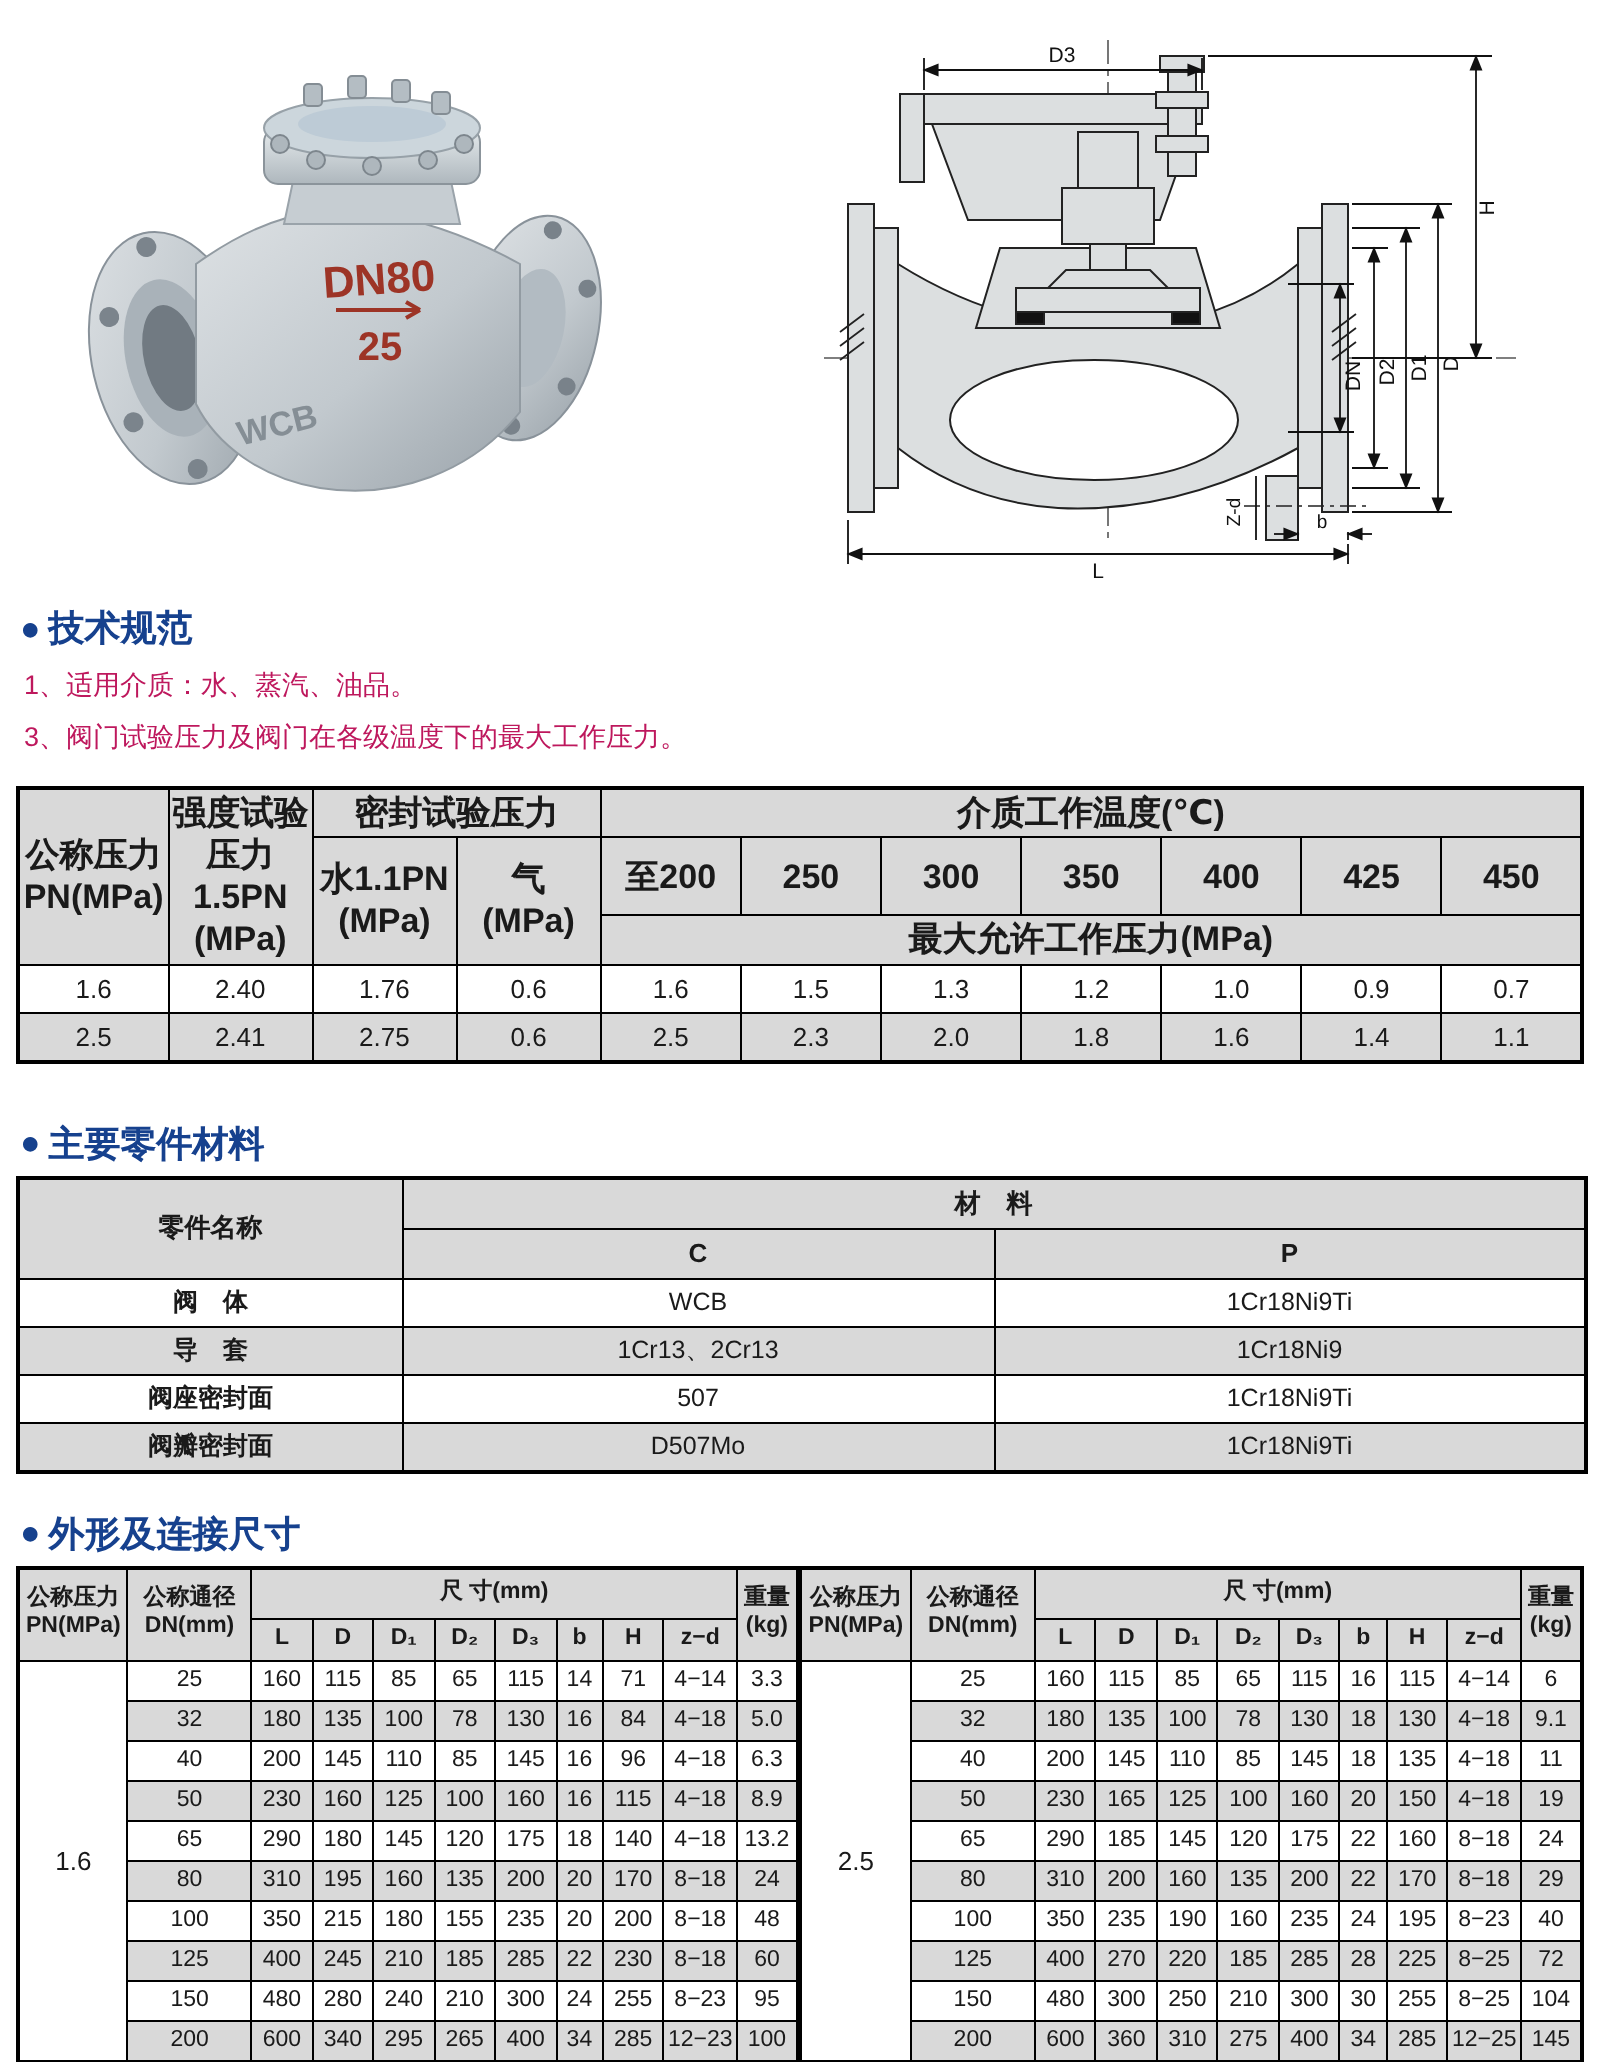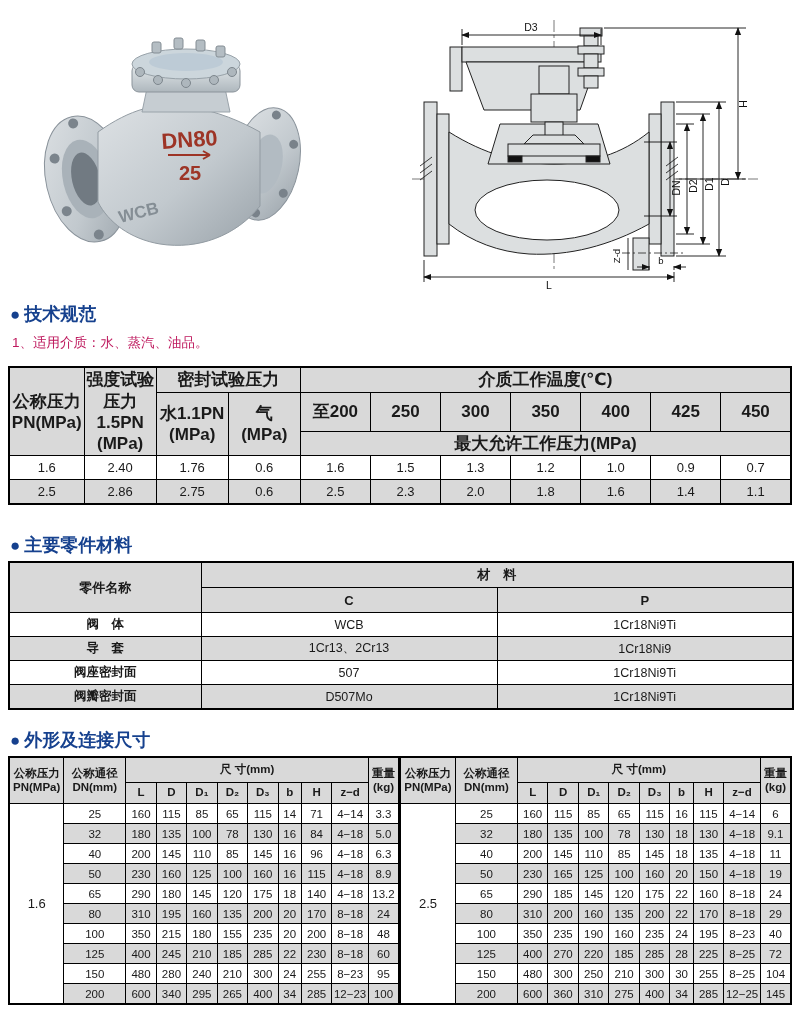--- a/index.html
+++ b/index.html
@@ -201,20 +201,21 @@
     </g>
   </svg>
 </div>
 
 <div class="section-heading">
   <span class="bullet">●</span>
   <span>技术规范</span>
 </div>
 <div class="tech-list">
   <div>1、适用介质：水、蒸汽、油品。</div>
+  <div>3、阀门试验压力及阀门在各级温度下的最大工作压力。</div>
 </div>
 
 <table class="tbl pressure">
   <colgroup>
       <col style="width:75px">
       <col style="width:72px">
       <col style="width:72px">
       <col style="width:72px">
     <col style="width:70px">
       <col style="width:70px">
@@ -255,21 +256,21 @@
         <td>1.6</td>
         <td>1.5</td>
         <td>1.3</td>
         <td>1.2</td>
         <td>1.0</td>
         <td>0.9</td>
         <td>0.7</td>
       </tr>
       <tr>
         <td>2.5</td>
-        <td>2.86</td>
+        <td>2.41</td>
         <td>2.75</td>
         <td>0.6</td>
         <td>2.5</td>
         <td>2.3</td>
         <td>2.0</td>
         <td>1.8</td>
         <td>1.6</td>
         <td>1.4</td>
         <td>1.1</td>
       </tr>

